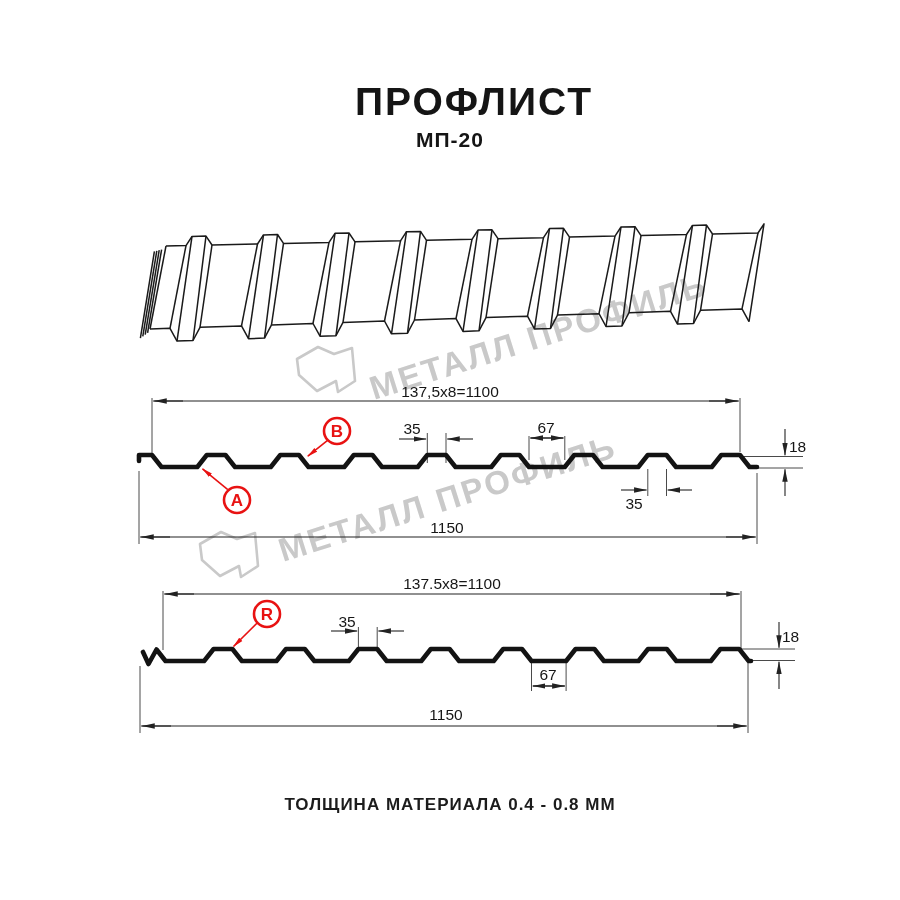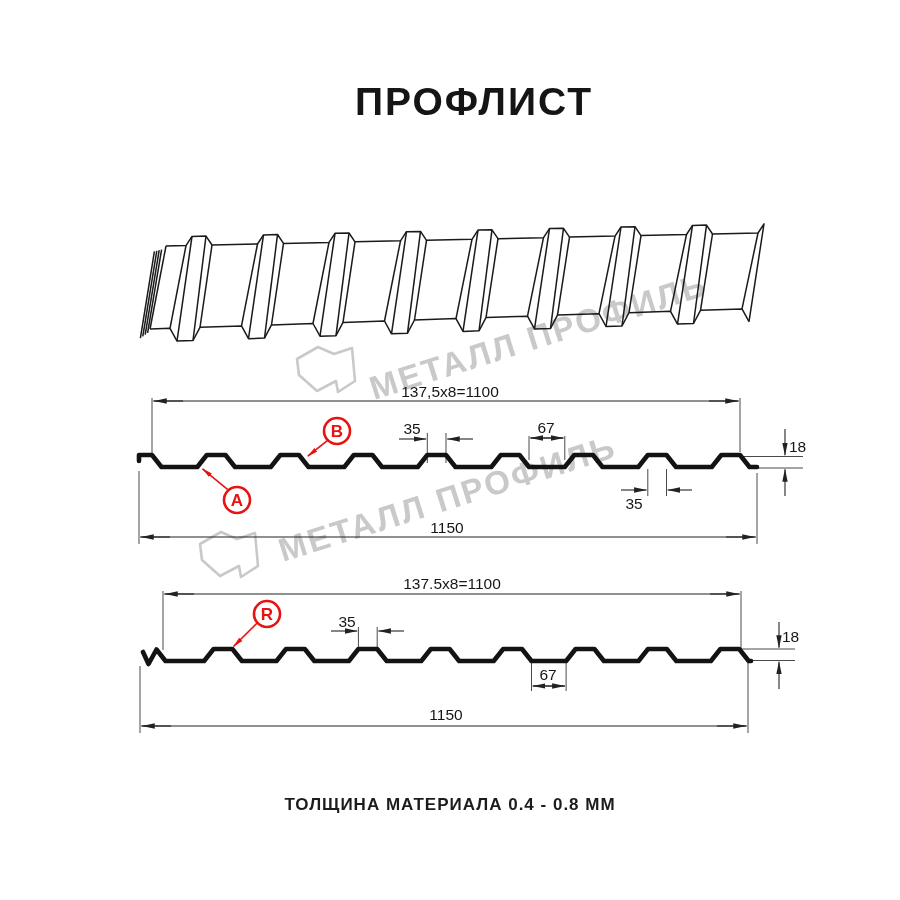--- a/index.html
+++ b/index.html
@@ -24,20 +24,21 @@
   .wmtext{fill:var(--wm);font-size:33px;font-weight:bold;letter-spacing:2.5px;}
   .arwfill{fill:#222;}
   .arwfillred{fill:var(--accent);}
 </style>
 </head>
 <body>
 
 <div class="page">
 
   <div class="hline title">ПРОФЛИСТ</div>
+  <div class="hline subtitle">МП-20</div>
 
   <svg width="900" height="900" viewBox="0 0 900 900">
     <defs>
       <marker id="arw" viewBox="0 0 12 6" refX="11.6" refY="3" markerWidth="13" markerHeight="6.5" orient="auto" markerUnits="userSpaceOnUse">
         <path d="M12,3 L0,0.5 L0,5.5 Z" class="arwfill"></path>
       </marker>
       <marker id="arwred" viewBox="0 0 12 6" refX="11.2" refY="3" markerWidth="11" markerHeight="6" orient="auto" markerUnits="userSpaceOnUse">
         <path d="M12,3 L0,0.5 L0,5.5 Z" class="arwfillred"></path>
       </marker>
       <path id="wm-logo-shape" d="M3,29 L1,13 L22,1 L38,8 L56,2 L59,35 L42,46 L40,35 L21,45 Z"></path>

